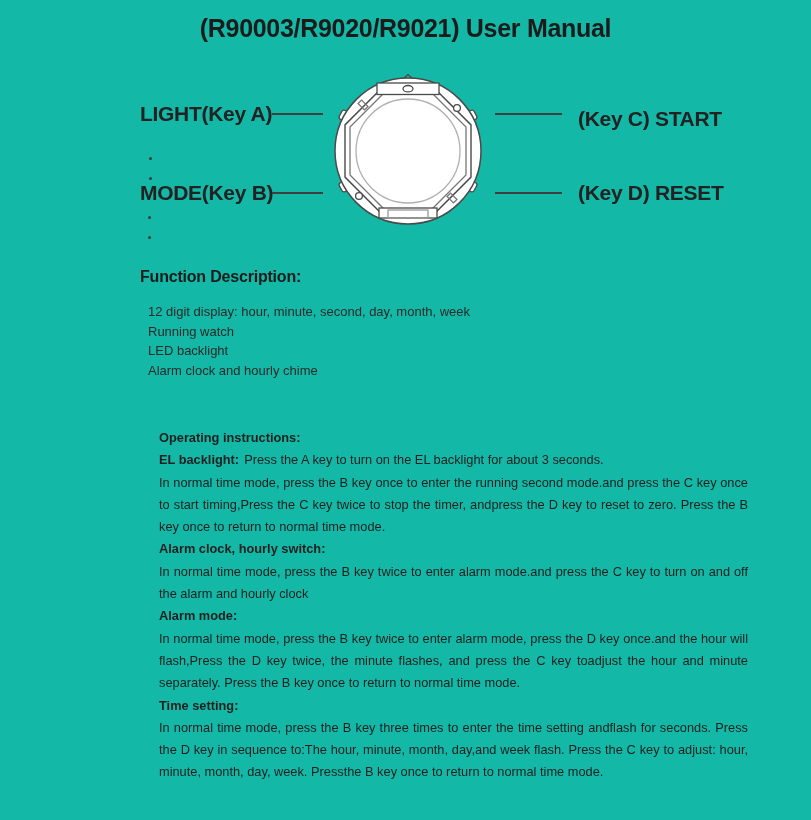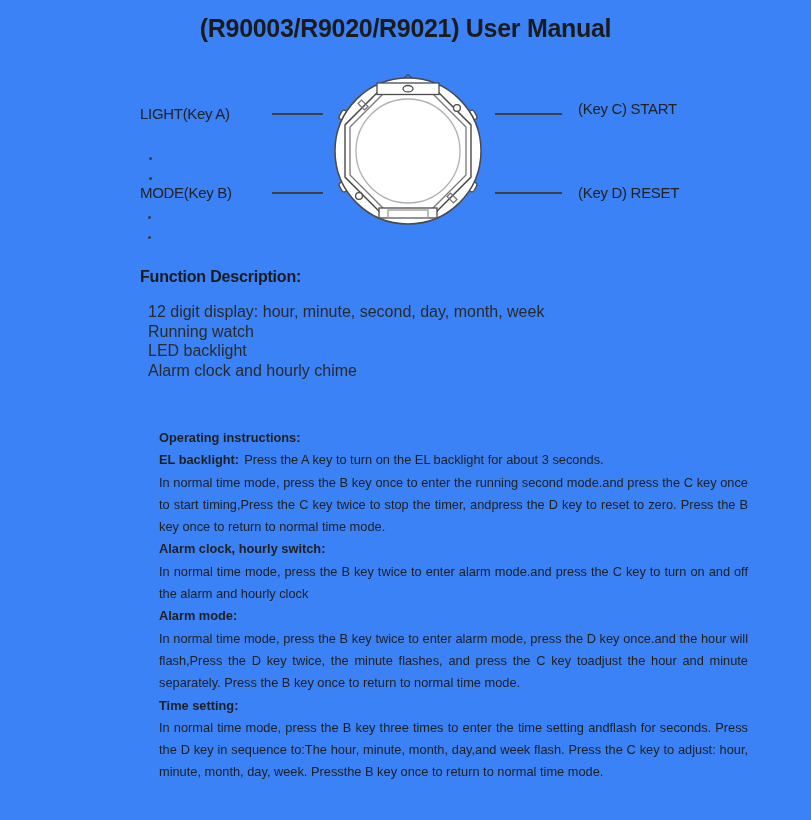--- a/index.html
+++ b/index.html
@@ -1,57 +1,57 @@
 <!DOCTYPE html>
 <html><head>
 <meta charset="utf-8">
 <style>
   html,body{margin:0;padding:0;background:#fff;}
   .page{
     position:relative;
     width:811px;height:820px;
-    background:#3b82f6;
+    background:#14b8a6;
     font-family:"Liberation Sans", sans-serif;
     color:#262626;
     overflow:hidden;
   }
   .title{
     position:absolute;top:14px;left:0;width:811px;
     text-align:center;
     font-size:25px;font-weight:bold;letter-spacing:-0.3px;
     color:#1b1b1b;margin:0;
   }
   
   .watch-svg{position:absolute;left:323px;top:71px;width:170px;height:160px;}
   .diagram-label{
-    position:absolute;font-size:15px;font-weight:normal;letter-spacing:-0.3px;
+    position:absolute;font-size:21px;font-weight:bold;letter-spacing:-0.3px;
     color:#222;white-space:nowrap;line-height:22px;
   }
   .lbl-light{left:140px;top:103px;}
   .lbl-mode{left:140px;top:182px;}
-  .lbl-start{left:578px;top:98px;}
+  .lbl-start{left:578px;top:108px;}
   .lbl-reset{left:578px;top:182px;}
   .callout{position:absolute;height:0;border-top:2px solid #3f3f3f;}
   .co-a{left:272px;top:113px;width:51px;}
   .co-b{left:272px;top:192px;width:51px;}
   .co-c{left:495px;top:113px;width:67px;}
   .co-d{left:495px;top:192px;width:67px;}
   .dot{position:absolute;width:3px;height:3px;border-radius:50%;background:#3a3a3a;}
   .dot1{left:149px;top:157px;}
   .dot2{left:149px;top:177px;}
   .dot3{left:148px;top:216px;}
   .dot4{left:148px;top:236px;}
   
   .func-heading{
     position:absolute;left:140px;top:268px;margin:0;
     font-size:16px;font-weight:bold;color:#1b1b1b;letter-spacing:-0.2px;
   }
   .func-list{
     position:absolute;left:148px;top:302px;width:480px;
-    font-size:16px;line-height:19.6px;color:#2a2a2a;
+    font-size:13px;line-height:19.6px;color:#2a2a2a;
   }
   .func-item{white-space:nowrap;}
   
   .instructions{
     position:absolute;left:122px;top:427px;width:589px;
     font-size:12.8px;line-height:22.3px;color:#1f1f1f;margin-left:37px;
   }
   .instructions p{margin:0;}
   .sec-head{font-weight:bold;}
   .sec-text{text-align:justify;}

